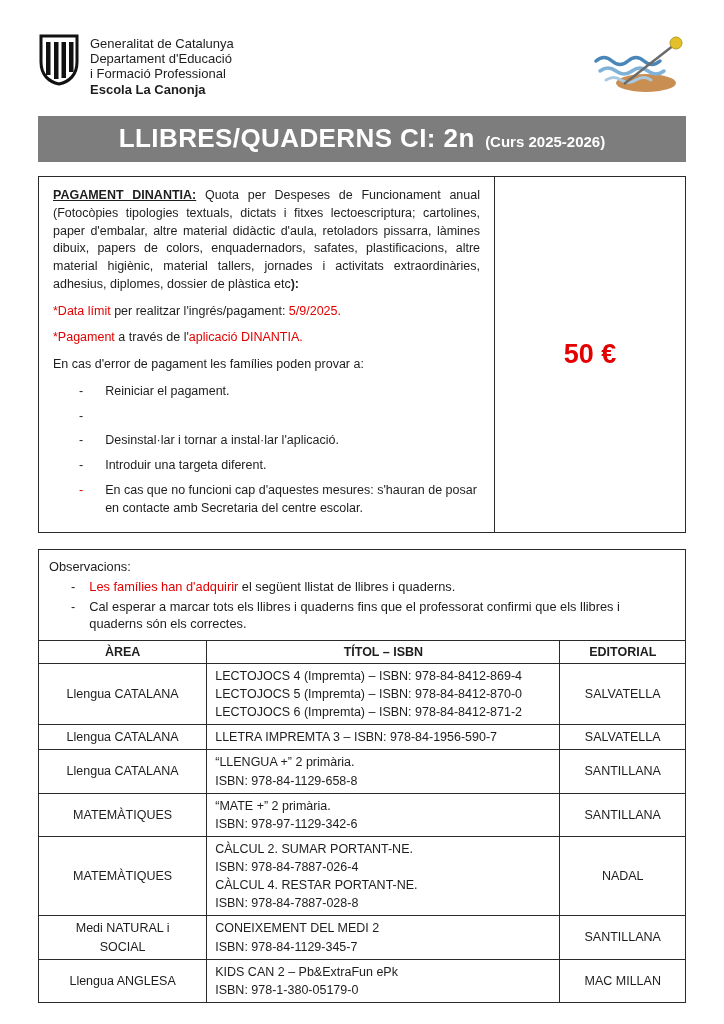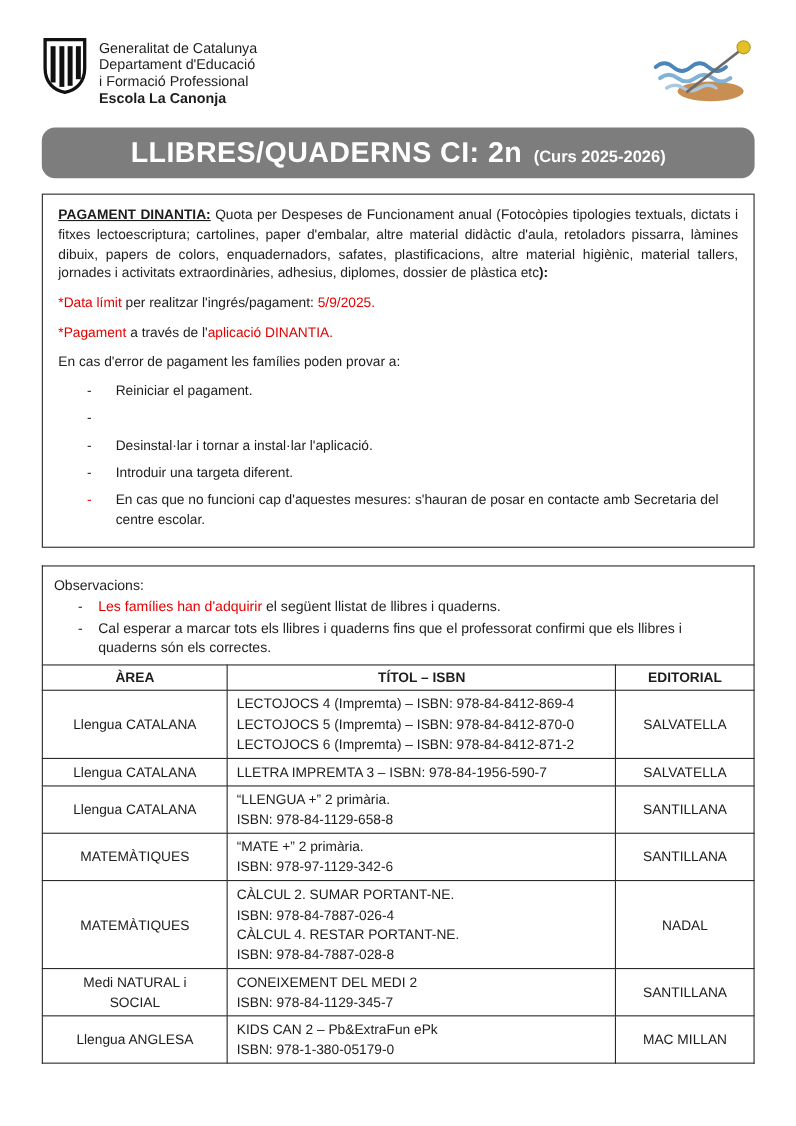--- a/index.html
+++ b/index.html
@@ -12,21 +12,21 @@
   body{width:724px;height:1024px;font-family:"Liberation Sans",sans-serif;color:var(--ink);}
   .page{box-sizing:border-box;width:724px;height:1024px;padding:34px 38px 16px;overflow:hidden;background:#fff;}
 
   
   .doc-header{display:flex;justify-content:space-between;align-items:flex-start;height:64px;gap:28px;}
   .header-left{display:flex;gap:10px;align-items:flex-start;}
   .org-text{font-size:13px;line-height:1.16;padding-top:2px;}
   .org-text .school{font-weight:bold;margin-top:1px;}
 
   
-  .title-bar{margin-top:18px;background:var(--bar-gray);color:#fff;text-align:center;padding:7px 0 8px;font-weight:bold;border-radius:12px;}
+  .title-bar{margin-top:18px;background:var(--bar-gray);color:#fff;text-align:center;padding:7px 0 8px;font-weight:bold;}
   .title-main{font-size:26px;letter-spacing:.4px;}
   .title-suffix{font-size:15px;margin-left:6px;}
 
   
   .pagament-box{margin-top:14px;border:1px solid var(--border);display:flex;align-items:stretch;}
   .pagament-left{flex:1;padding:10px 14px 8px;font-size:12.5px;line-height:1.42;}
   .pagament-left p{margin:0 0 9px;}
   .intro{text-align:justify;}
   .pagament-right{width:190px;border-left:1px solid var(--border);display:flex;align-items:center;justify-content:center;}
   .price{color:var(--red);font-weight:bold;font-size:27px;}
@@ -113,20 +113,23 @@
           <div class="bullet">
             <span class="dash">-</span>
             <span>Introduir una targeta diferent.</span>
           </div>
           <div class="bullet red-dash">
             <span class="dash">-</span>
             <span>En cas que no funcioni cap d'aquestes mesures: s'hauran de posar en contacte amb Secretaria del centre escolar.</span>
           </div>
         </div>
     </div>
+    <div class="pagament-right">
+      <span class="price">50 €</span>
+    </div>
   </section>
 
   <section class="llistat-box">
     <div class="llistat-head">
       <div class="obs-label">Observacions:</div>
       <div class="obs">
         <span class="dash">-</span>
         <span class="obs-text"><span class="seg-red">Les famílies han d'adquirir</span><span class="seg-normal"> el següent llistat de llibres i quaderns.</span></span>
       </div>
       <div class="obs">

